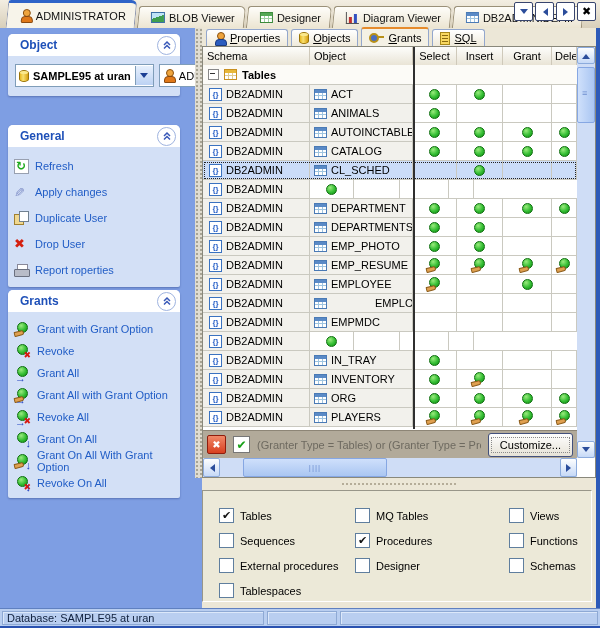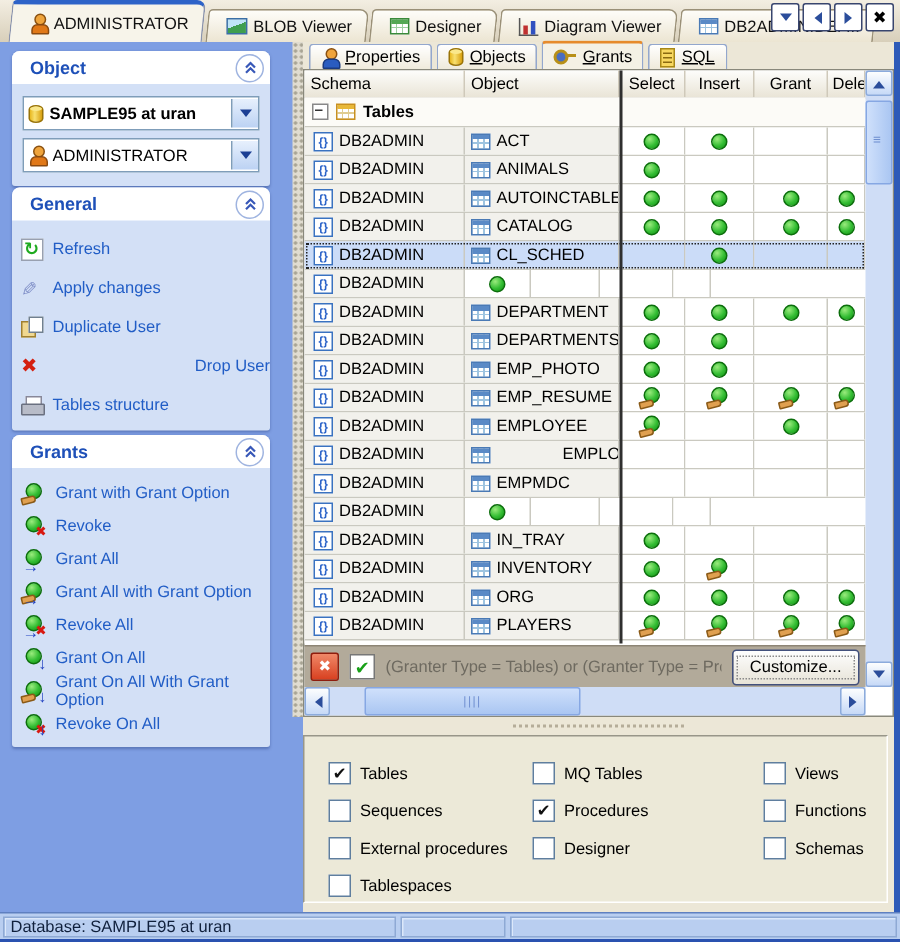--- a/index.html
+++ b/index.html
@@ -25,21 +25,21 @@
   .panel-hd{height:22px;background:#fff;border-radius:5px 5px 0 0;display:flex;align-items:center;
             justify-content:space-between;padding:0 4px 0 12px;}
   .panel-hd .t{color:#1e50b8;font-weight:bold;font-size:12px;}
   .chev{width:17px;height:17px;border-radius:50%;background:#fff;border:1px solid #9fb4e0;
         display:flex;align-items:center;justify-content:center;}
   .p-items{padding:6px 0 4px 6px;}
   .p-item{display:flex;align-items:center;gap:6px;color:#215dc6;cursor:pointer;}
   #panel-object{top:6px;}
   #panel-general{top:97px;}
   #panel-grants{top:262px;}
-  #panel-object .panel-bd{padding:8px 7px 9px 7px;display:flex;flex-direction:column;gap:5px;}
+  #panel-object .panel-bd{padding:8px 7px 9px 7px;display:flex;flex-direction:row;gap:5px;}
   .combo{height:21px;background:#fff;border:1px solid #7f9db9;display:flex;align-items:center;gap:4px;padding-left:3px;}
   .combo .val{flex:1;color:#000;white-space:nowrap;overflow:hidden;}
   .combo .val.b{font-weight:bold;}
   .cmb-btn{width:17px;height:19px;background:linear-gradient(#e7f0fd,#bcd2f3);border-left:1px solid #7f9db9;
            display:flex;align-items:center;justify-content:center;}
   .tri-dn{width:0;height:0;border:4px solid transparent;border-top:5px solid #1c3f94;margin-top:4px;}
   
   #vsplit{left:195px;top:28px;width:7px;height:450px;background-color:#e0dcd0;
           background-image:radial-gradient(#a8a494 1px,transparent 1.2px);background-size:4px 4px;}
   #rborder{right:0;top:28px;width:4px;height:580px;background:#2d5ab8;}
@@ -229,27 +229,27 @@
           <span>Refresh</span>
         </div>
         <div class="p-item" style="height: 26px;">
           <span class="ic ic-pen"></span>
           <span>Apply changes</span>
         </div>
         <div class="p-item" style="height: 26px;">
           <span class="ic ic-dup"></span>
           <span>Duplicate User</span>
         </div>
-        <div class="p-item" style="height: 26px; justify-content: space-between;">
+        <div class="p-item" style="height: 26px;">
           <span class="ic ic-xred"></span>
           <span>Drop User</span>
         </div>
         <div class="p-item" style="height: 26px;">
           <span class="ic ic-printer"></span>
-          <span>Tables structure</span>
+          <span>Report roperties</span>
         </div>
       </div>
   </div>
   <div class="panel" id="panel-grants">
     <div class="panel-hd">
       <span class="t">Grants</span>
       <span class="chev">
           <svg width="10" height="10" viewBox="0 0 10 10">
             <path d="M2 5 L5 2 L8 5 M2 8.5 L5 5.5 L8 8.5" stroke="#3858b8" fill="none" stroke-width="1.5"></path>
           </svg>

